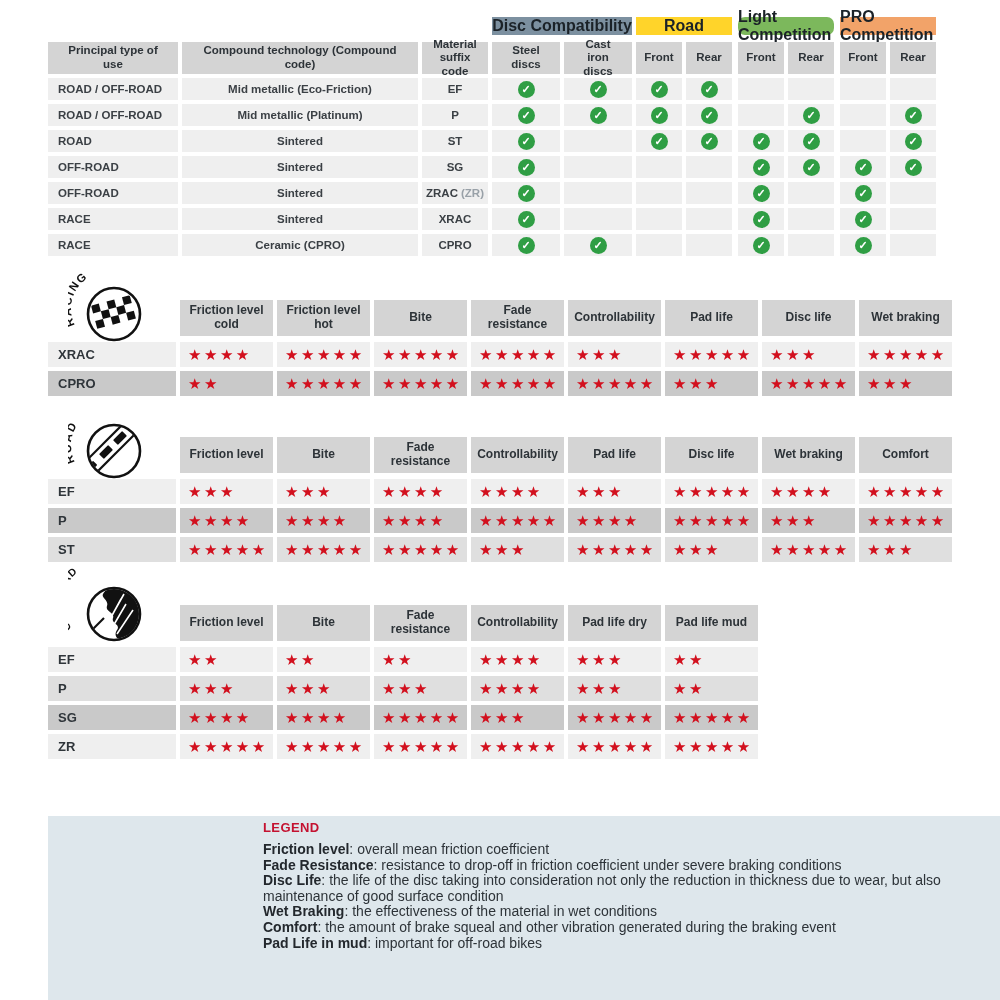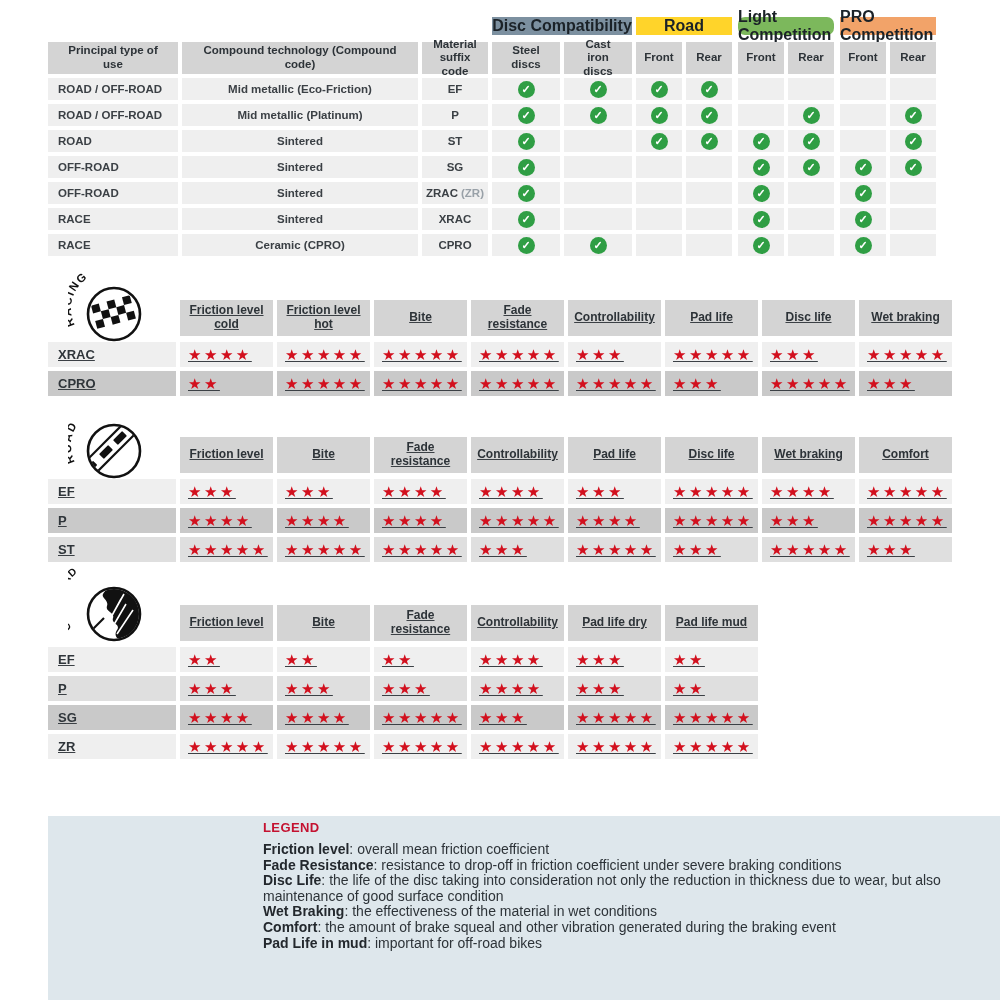--- a/index.html
+++ b/index.html
@@ -39,21 +39,21 @@
   .dcell.w-disc,.dcell.w-half{padding:0;}
   .note{color:#99a1a8;font-weight:700;margin-left:3px;}
   .chk{width:17px;height:17px;border-radius:50%;background:#2f9e44;color:#fff;font-size:11px;font-weight:700;display:flex;align-items:center;justify-content:center;line-height:1;}
 
   
   .section{position:absolute;left:48px;}
   #sec-racing{top:270px;}
   #sec-road{top:407px;}
   #sec-offroad{top:570px;}
   .icon-wrap{position:absolute;left:20px;top:-4px;width:82px;height:82px;}
-  .rt{position:relative;text-decoration:underline;}
+  .rt{position:relative;}
   #sec-racing .rt,#sec-road .rt{margin-top:30px;}
   #sec-offroad .rt{margin-top:35px;}
   .hrow2{margin-bottom:6px;}
   .spacer128{width:128px;margin-right:4px;}
   .hcell2{width:93px;height:36px;background:#d4d4d4;font-weight:700;font-size:12px;line-height:1.15;color:#2d3338;padding:0 5px;}
   .rrow{margin-bottom:4px;}
   .rlabel{width:128px;height:25px;font-weight:700;font-size:13px;color:#2f353a;justify-content:flex-start;text-align:left;padding-left:10px;}
   .rcell{width:93px;height:25px;justify-content:flex-start;padding-left:8px;}
   .stars{color:#d2101e;font-size:15px;letter-spacing:2.5px;line-height:1;white-space:nowrap;}
   .sh-light{background:#efefef;}

